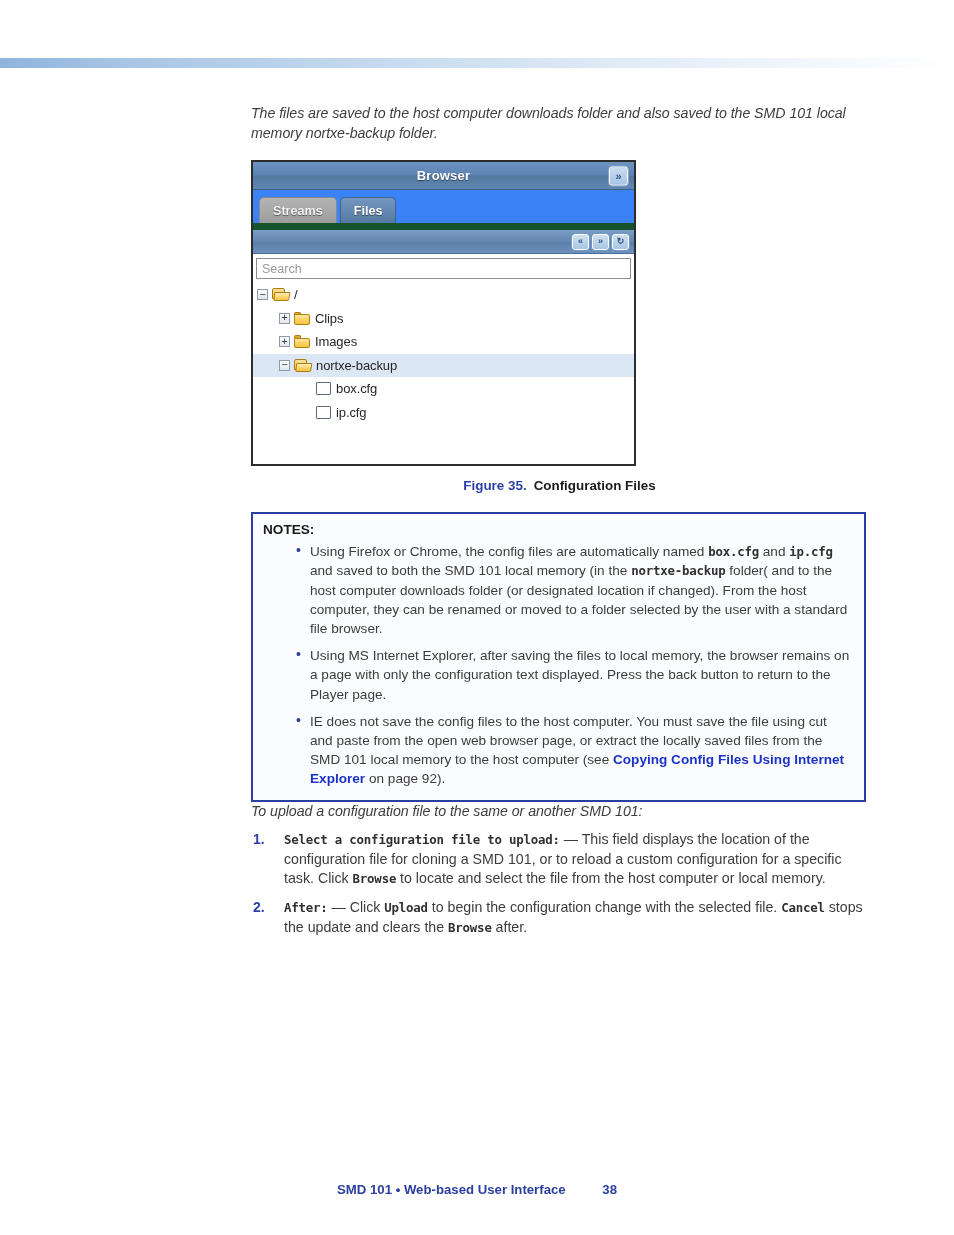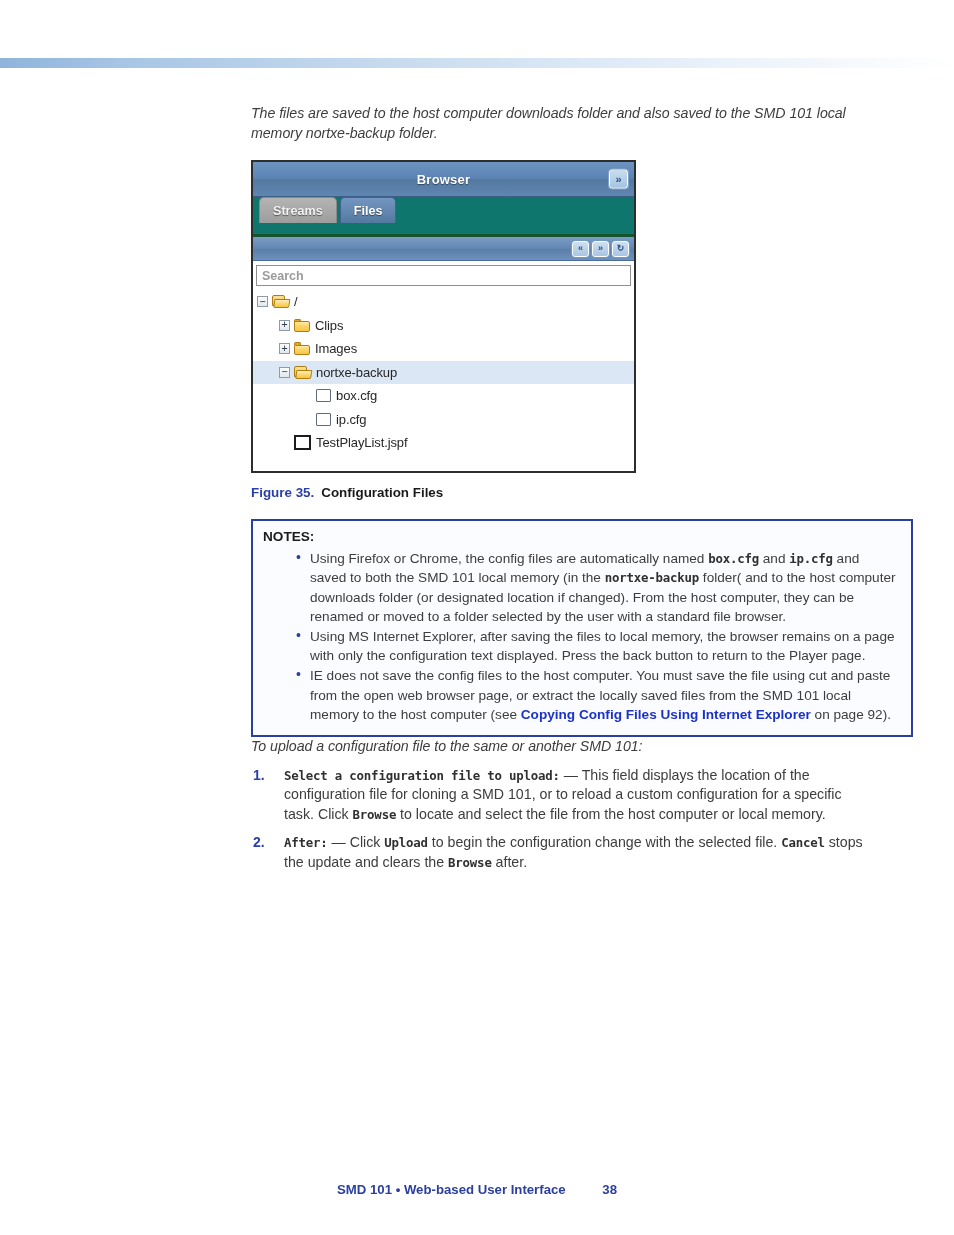--- a/index.html
+++ b/index.html
@@ -49,21 +49,21 @@
   
   .fig-wrap { margin-top: 17px; }
 
   .browser-panel {
     width: 385px;
     border: 2px solid #2d2d2d;
     background: #ffffff;
   }
 
   .panel-title {
-    height: 35px;
+    height: 28px;
     background: linear-gradient(to bottom, #6d93c0 0%, #5c83b4 48%, #54799f 52%, #5f86b2 100%);
     border-bottom: 1px solid #3e5f86;
     display: flex;
     align-items: center;
     justify-content: center;
     position: relative;
   }
   .panel-title .t {
     color: #ffffff;
     font-weight: bold;
@@ -82,23 +82,24 @@
     display: flex; align-items: center; justify-content: center;
     color: #2d5184;
     font-size: 11px;
     line-height: 1;
     font-weight: bold;
     box-shadow: 0 0 0 1px #7fa4cc;
   }
 
   .tab-strip {
     height: 40px;
-    background: #0f766e;
-    border-bottom: 3px solid #14532d;
+    background: #3b82f6;
+    border-bottom: 7px solid #14532d;
     display: flex;
+    align-items: flex-end;
     padding-left: 6px;
   }
   .tab {
     height: 26px;
     padding: 0 13px;
     margin-right: 3px;
     border-radius: 5px 5px 0 0;
     display: flex; align-items: center;
     font-weight: bold;
     font-size: 12.6px;
@@ -146,21 +147,20 @@
   .search-input {
     width: 100%;
     height: 21px;
     border: 1px solid #8f8f8f;
     background: #ffffff;
     font-family: "Liberation Sans", sans-serif;
     font-size: 12.5px;
     color: #555;
     padding: 0 5px;
     outline: none;
-    font-weight: bold;
   }
   .search-input::placeholder { color: #9b9b9b; }
 
   .tree {
     background: #ffffff;
     padding: 4px 0 12px 0;
     min-height: 185px;
   }
   .tree-row {
     display: flex;
@@ -267,42 +267,43 @@
   }
   .ico-playlist .hdr { height: 3.5px; background: #4f7cae; }
   .ico-playlist .ln { height: 2px; background: #4f7cae; margin: 1.5px 2px 0 2px; }
 
   
   .fig-caption {
     margin-top: 12px;
     font-size: 13.4px;
     font-weight: bold;
     color: #1a1a1a;
+    text-align: center;
   }
   .fig-caption .num { color: #2b3fa8; margin-right: 7px; }
 
   
   .notes {
     margin-top: 19px;
     border: 2px solid #2b3f9e;
     background: #fbfcff;
     padding: 8px 12px 11px 10px;
-    width: 662px;
+    width: 615px;
   }
   .notes-title {
     font-weight: bold;
     font-size: 13.6px;
     color: #1a1a1a;
     margin-bottom: 3px;
   }
   .notes ul { margin: 0; padding: 0; list-style: none; }
   .notes li {
     position: relative;
     padding-left: 47px;
-    margin-top: 1px;
+    margin-top: 8px;
     font-size: 13.6px;
     line-height: 19.2px;
     color: #3d3d3d;
   }
   .notes li:first-child { margin-top: 5px; }
   .notes li::before {
     content: "\2022";
     position: absolute;
     left: 33px; top: -1px;
     color: #2b3f9e;
@@ -420,26 +421,20 @@
             <span class="exp blank"></span>
             <span class="ico ico-cfg"><span class="hdr"></span><span class="ln"></span><span class="ln s"></span><span class="ln"></span></span>
             <span class="tree-label">box.cfg</span>
           </div>
           <div class="tree-row">
             <span class="indent" style="width: 44px;"></span>
             <span class="exp blank"></span>
             <span class="ico ico-cfg"><span class="hdr"></span><span class="ln"></span><span class="ln s"></span><span class="ln"></span></span>
             <span class="tree-label">ip.cfg</span>
           </div>
-          <div class="tree-row">
-            <span class="indent" style="width: 22px;"></span>
-            <span class="exp blank"></span>
-            <span class="ico ico-playlist"><span class="hdr"></span><span class="ln"></span><span class="ln"></span></span>
-            <span class="tree-label">TestPlayList.jspf</span>
-          </div>
         </div>
 
     </div>
 
     <div class="fig-caption">
       <span class="num">Figure 35.</span><span>Configuration Files</span>
     </div>
   </div>
 
   <div class="notes">

